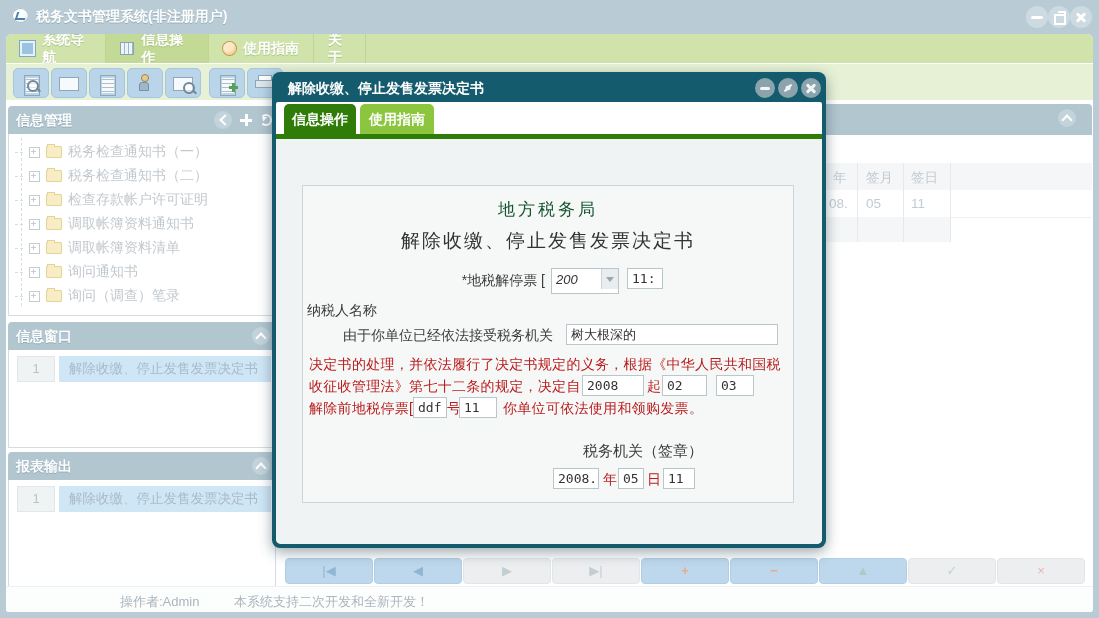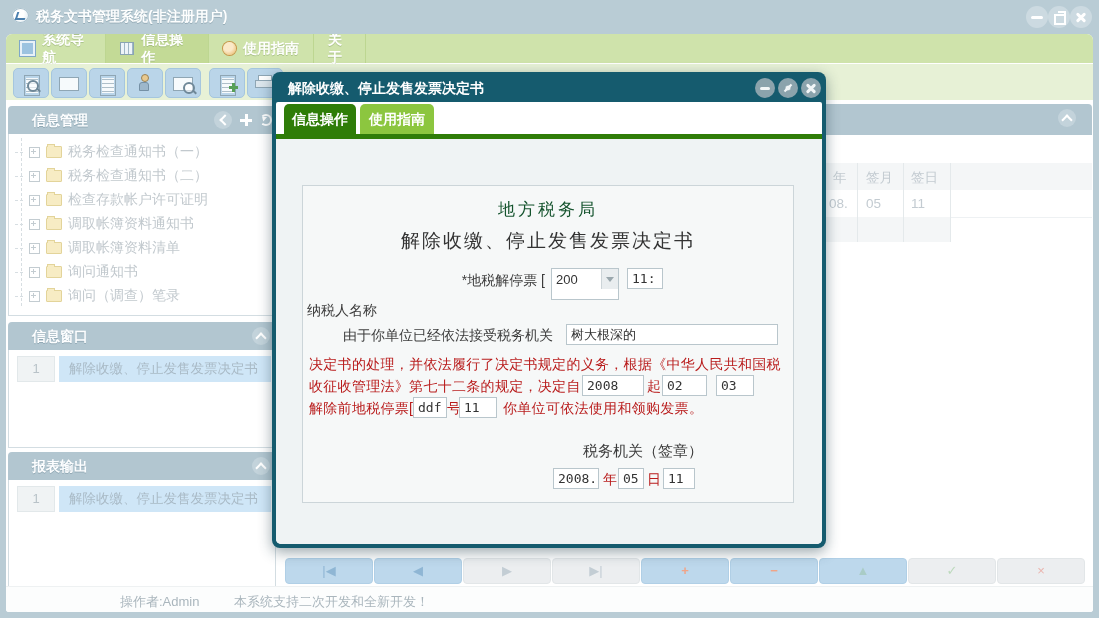--- a/index.html
+++ b/index.html
@@ -50,21 +50,21 @@
   .tico-person::after{content:"";position:absolute;left:0;top:8px;width:10px;height:9px;border-radius:3px 3px 0 0;background:#9db7cb;border:1px solid #7590a5;box-sizing:border-box;}
   .tico-plus{position:absolute;width:9px;height:9px;}
   .tico-plus::before,.tico-plus::after{content:"";position:absolute;background:#57a057;}
   .tico-plus::before{left:3px;top:0;width:3px;height:9px;}
   .tico-plus::after{left:0;top:3px;width:9px;height:3px;}
   .tico-printer{position:absolute;left:7px;top:6px;width:18px;height:15px;}
   .tico-printer::before{content:"";position:absolute;left:3px;top:0;width:12px;height:5px;background:#fff;border:1px solid #8fa6b4;}
   .tico-printer::after{content:"";position:absolute;left:0;top:5px;width:18px;height:8px;background:#dde7ed;border:1px solid #8fa6b4;box-sizing:border-box;}
 
   
-  .pnl-hdr{position:absolute;left:2px;width:268px;height:28px;background:#b2c6d0;border-radius:4px 4px 0 0;color:#fdfeff;font-size:14px;font-weight:bold;line-height:28px;padding-left:24px;box-sizing:border-box;text-shadow:0 1px 0 rgba(125,150,163,.6);}
+  .pnl-hdr{position:absolute;left:2px;width:268px;height:28px;background:#b2c6d0;border-radius:4px 4px 0 0;color:#fdfeff;font-size:14px;font-weight:bold;line-height:28px;padding-left:8px;box-sizing:border-box;text-shadow:0 1px 0 rgba(125,150,163,.6);}
   .pnl-body{position:absolute;left:2px;width:268px;background:#fff;border:1px solid #d3dde2;border-top:none;box-sizing:border-box;}
   .hico{position:absolute;top:5px;width:18px;height:18px;border-radius:50%;background:#c3d3db;}
   .hico .chl{position:absolute;left:7px;top:5px;width:6px;height:6px;border-left:2px solid #fff;border-bottom:2px solid #fff;transform:rotate(45deg);}
   .hico .chu{position:absolute;left:5px;top:7px;width:6px;height:6px;border-left:2px solid #fff;border-top:2px solid #fff;transform:rotate(45deg);}
   .hplus{position:absolute;top:8px;width:12px;height:12px;}
   .hplus::before,.hplus::after{content:"";position:absolute;background:#fff;}
   .hplus::before{left:5px;top:0;width:3px;height:12px;}
   .hplus::after{left:0;top:5px;width:12px;height:3px;}
   .hrefresh{position:absolute;top:8px;width:12px;height:12px;border:2px solid #fff;border-radius:50%;border-left-color:transparent;box-sizing:border-box;}
   .hrefresh::after{content:"";position:absolute;left:-3px;top:-2px;border:3px solid transparent;border-right:4px solid #fff;transform:rotate(40deg);}
@@ -114,21 +114,21 @@
   .mbtn .x1{transform:rotate(45deg);} .mbtn .x2{transform:rotate(-45deg);}
   .m-body{position:absolute;left:4px;top:30px;width:546px;height:442px;background:#fff;border-radius:2px 2px 5px 5px;overflow:hidden;}
   .m-tab{position:absolute;top:2px;height:30px;border-radius:5px 5px 0 0;color:#fff;font-size:14px;font-weight:bold;text-align:center;line-height:30px;}
   .m-strip{position:absolute;left:0;top:32px;width:546px;height:5px;background:#2f7d08;}
   .m-content{position:absolute;left:0;top:37px;width:546px;height:405px;background:#eff3f4;}
   .formbox{position:absolute;left:26px;top:46px;width:492px;height:318px;background:#f6f8f8;border:1px solid #ccd5d9;box-sizing:border-box;}
   .fb-h1{position:absolute;left:0;top:12px;width:100%;text-align:center;font-size:17px;color:#14532d;letter-spacing:3px;}
   .fb-h2{position:absolute;left:0;top:42px;width:100%;text-align:center;font-size:19px;color:#333;letter-spacing:2px;}
   .flabel{position:absolute;font-size:14px;color:#3c3c3c;white-space:nowrap;}
   .fin{position:absolute;height:21px;background:#fff;border:1px solid #b9c6cc;box-sizing:border-box;font-size:13px;color:#333;padding:1px 4px;font-family:"DejaVu Sans Mono","Liberation Mono",monospace;overflow:hidden;}
-  .fsel{position:absolute;height:32px;background:#fff;border:1px solid #b9c6cc;box-sizing:border-box;}
+  .fsel{position:absolute;height:26px;background:#fff;border:1px solid #b9c6cc;box-sizing:border-box;font-style:italic;}
   .fsel .txt{position:absolute;left:4px;top:3px;font-size:13px;color:#333;white-space:nowrap;overflow:hidden;width:42px;}
   .fsel .arw{position:absolute;right:0;top:0;width:16px;height:20px;background:#e9edef;border-left:1px solid #ccd4d8;}
   .fsel .arw::after{content:"";position:absolute;left:4px;top:8px;border:4px solid transparent;border-top:5px solid #9aa7ad;}
   .ftext{position:absolute;font-size:14px;color:#b91c1c;letter-spacing:.3px;white-space:nowrap;}
 </style>
 </head>
 <body>
 
 <div class="titlebar">
   <span class="app-ico"></span>

